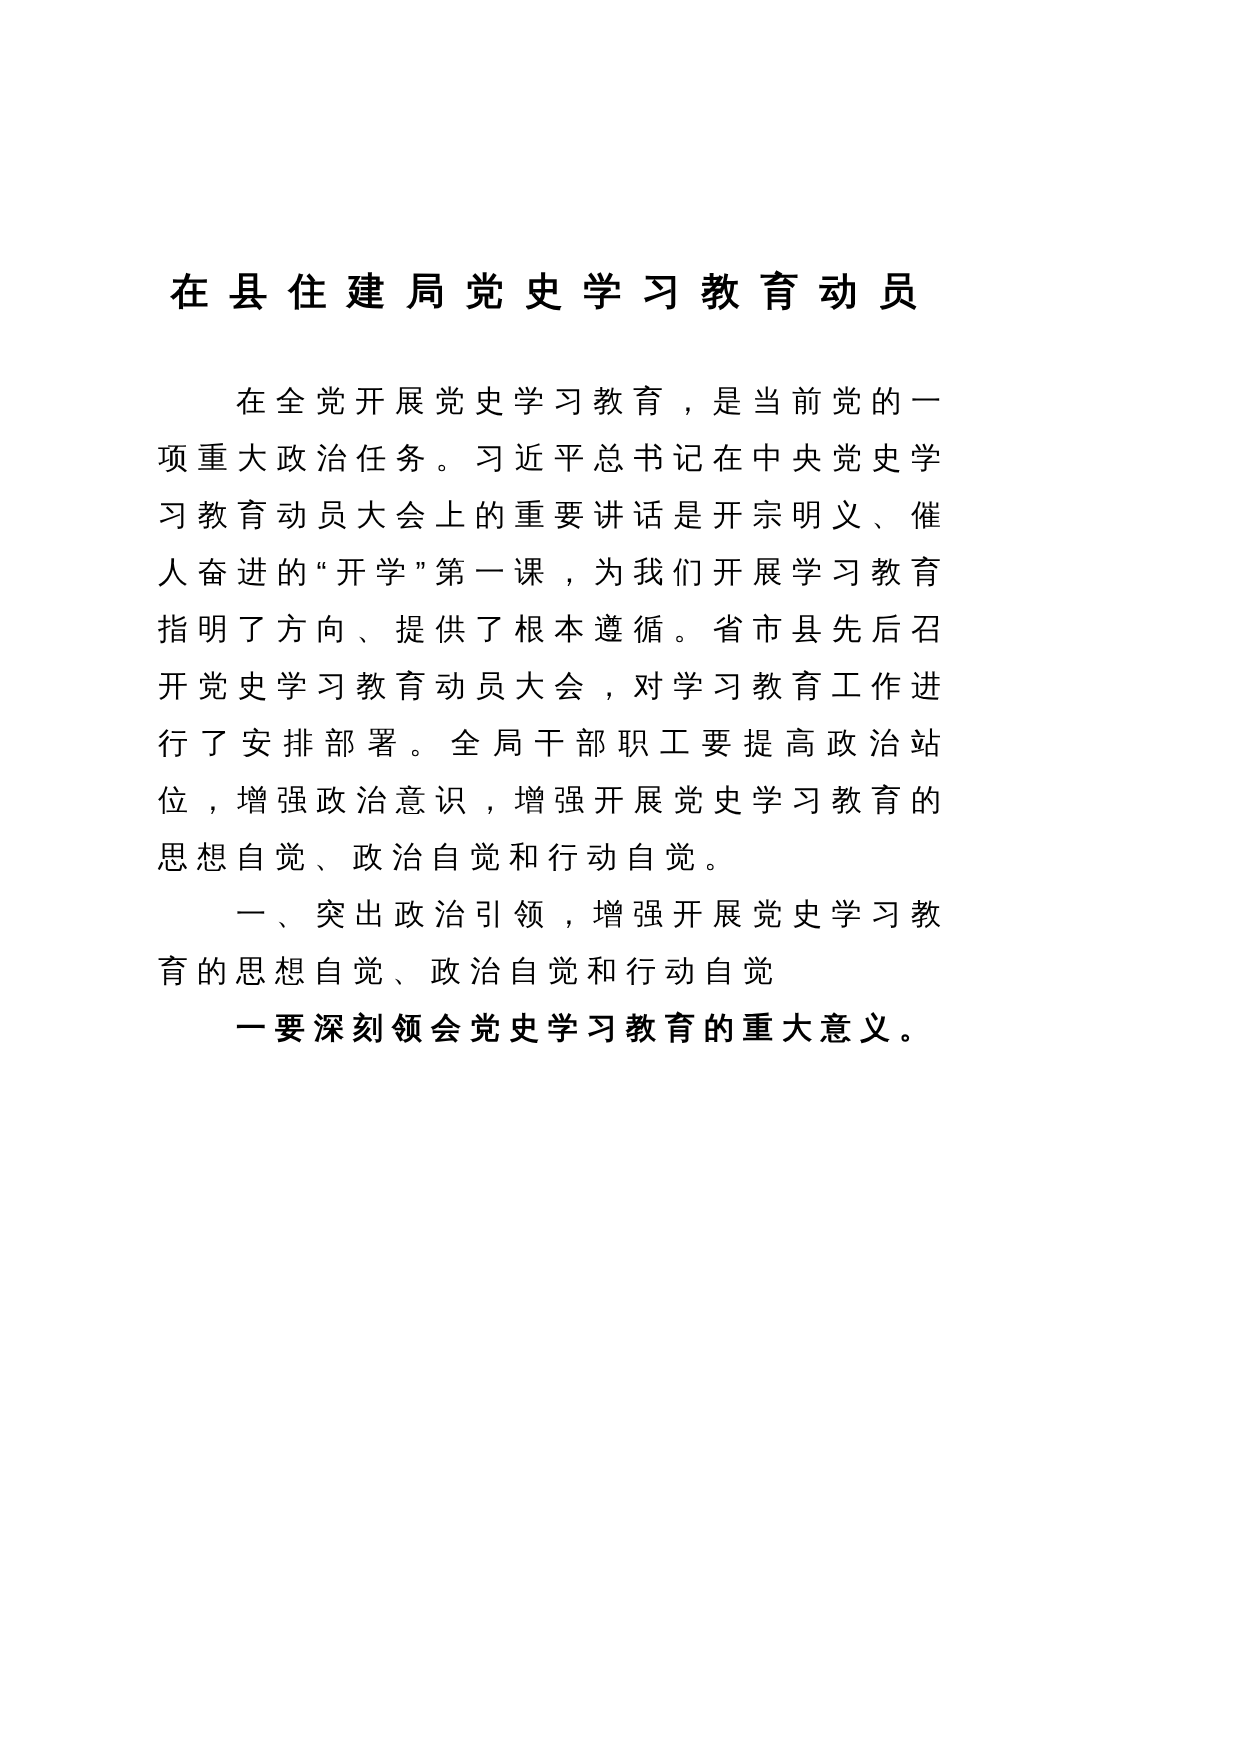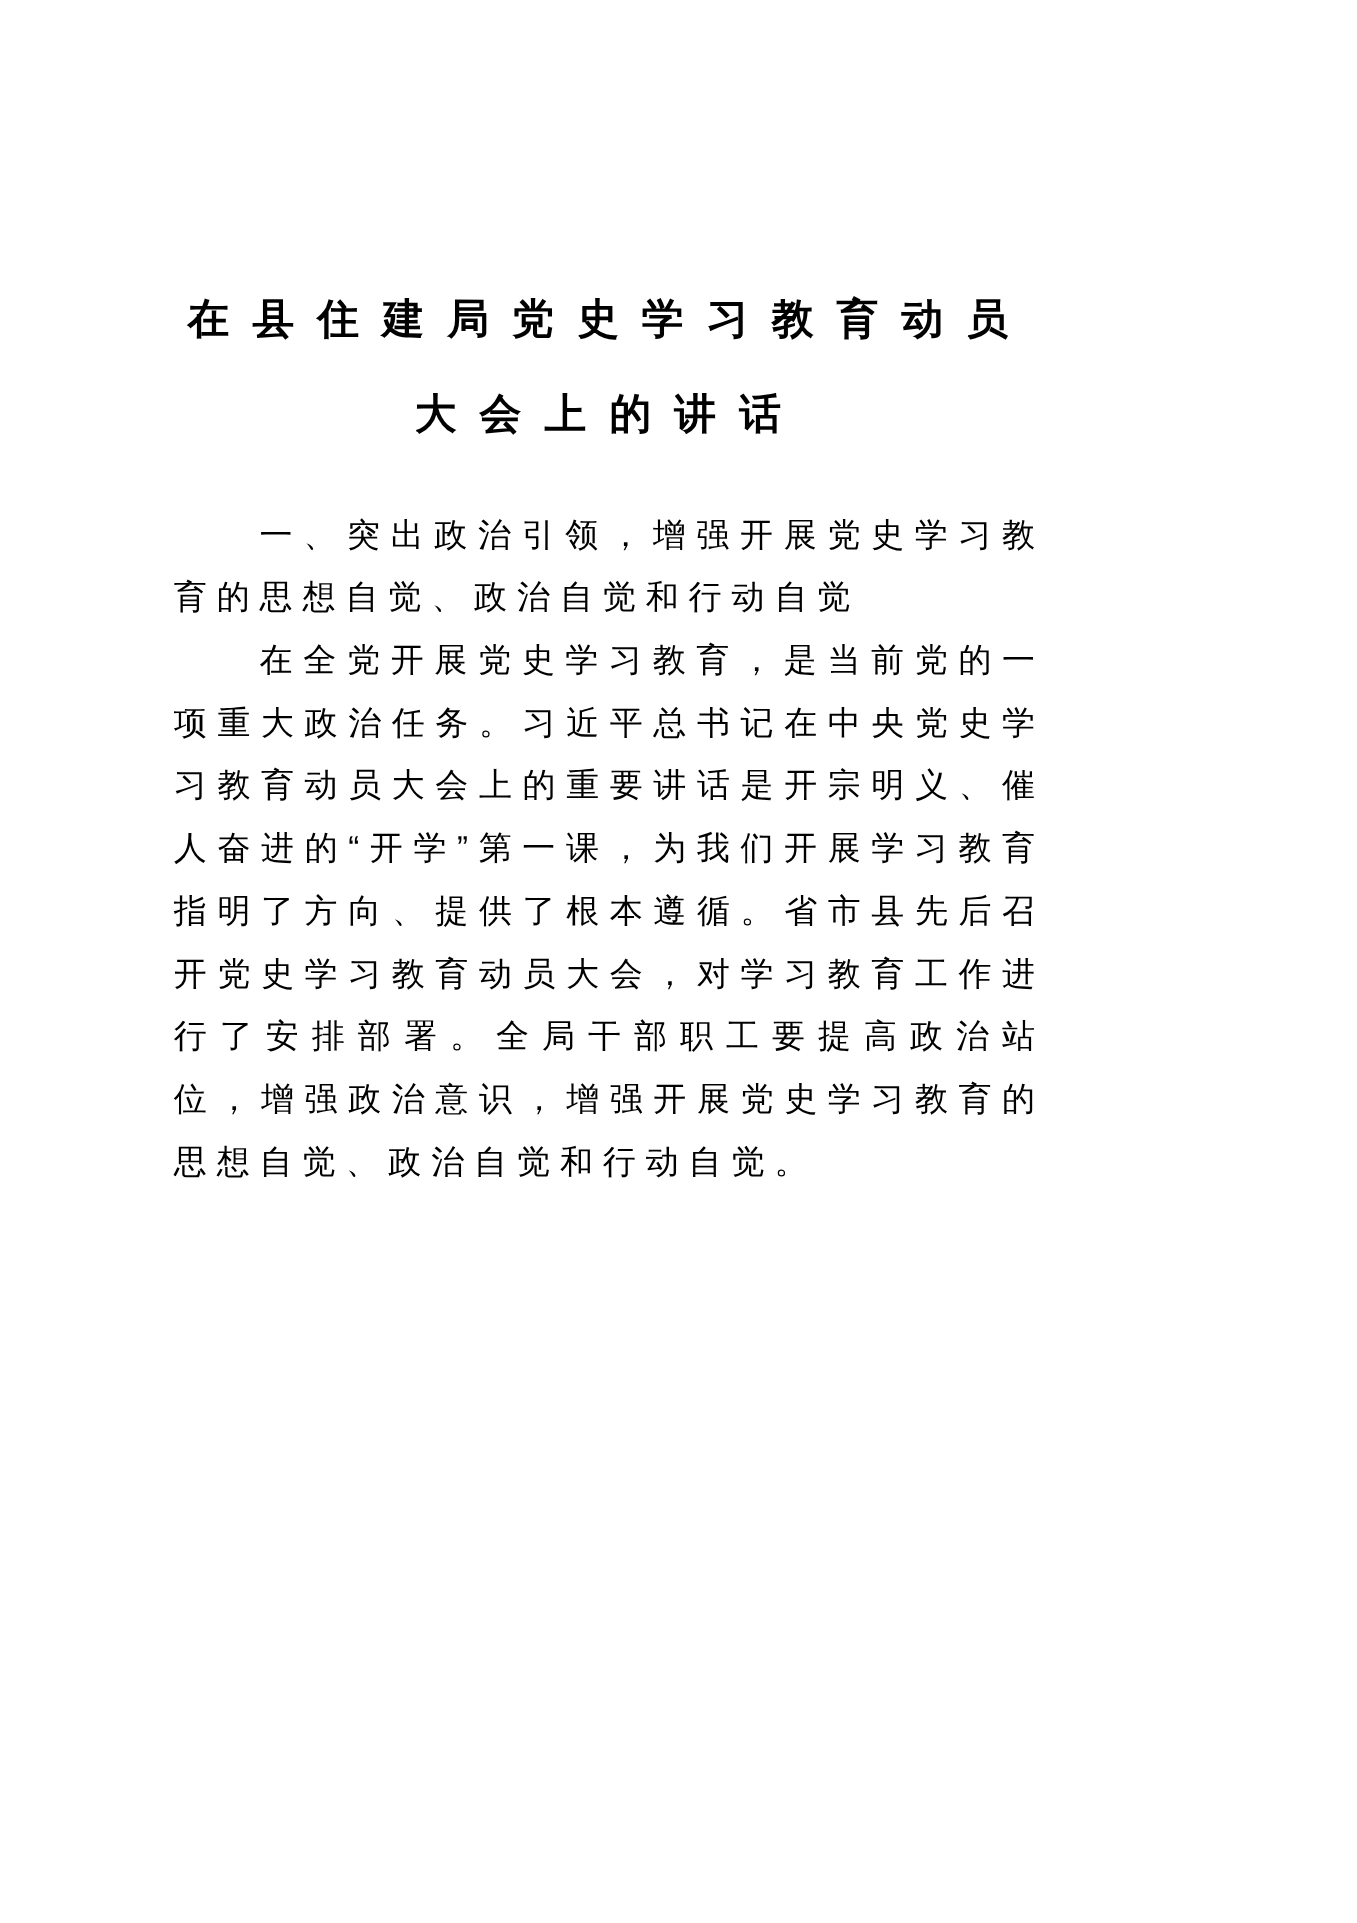--- a/index.html
+++ b/index.html
@@ -46,25 +46,25 @@
     font-weight: bold;
   }
 </style>
 </head>
 <body>
 
 <div class="page">
 
   <h1 class="doc-title">
     <span class="title-line">在县住建局党史学习教育动员</span>
-    <span class="title-line">大会上的讲话</span>
   </h1>
 
   <div class="doc-body">
 
 
+    <p>在全党开展党史学习教育，是当前党的一项重大政治任务。习近平总书记在中央党史学习教育动员大会上的重要讲话是开宗明义、催人奋进的“开学”第一课，为我们开展学习教育指明了方向、提供了根本遵循。省市县先后召开党史学习教育动员大会，对学习教育工作进行了安排部署。全局干部职工要提高政治站位，增强政治意识，增强开展党史学习教育的思想自觉、政治自觉和行动自觉。</p>
+
     <p>一、突出政治引领，增强开展党史学习教育的思想自觉、政治自觉和行动自觉</p>
 
-    <p>在全党开展党史学习教育，是当前党的一项重大政治任务。习近平总书记在中央党史学习教育动员大会上的重要讲话是开宗明义、催人奋进的“开学”第一课，为我们开展学习教育指明了方向、提供了根本遵循。省市县先后召开党史学习教育动员大会，对学习教育工作进行了安排部署。全局干部职工要提高政治站位，增强政治意识，增强开展党史学习教育的思想自觉、政治自觉和行动自觉。</p>
-
+    <p class="bold">一要深刻领会党史学习教育的重大意义。</p>
   </div>
 
 </div>
 
 </body></html>

